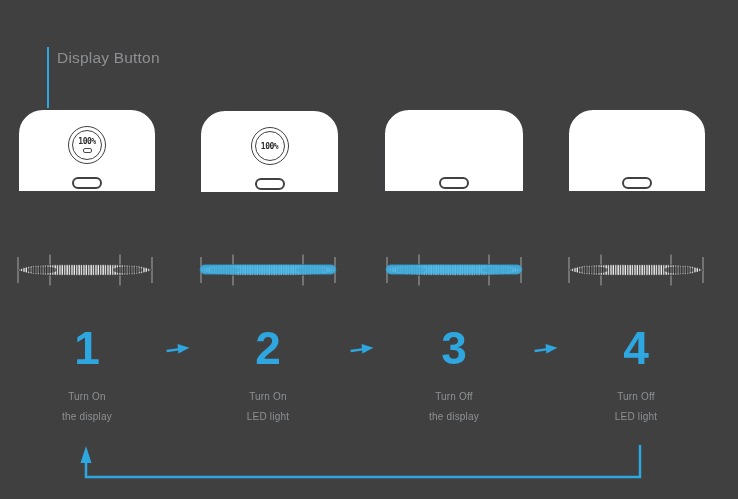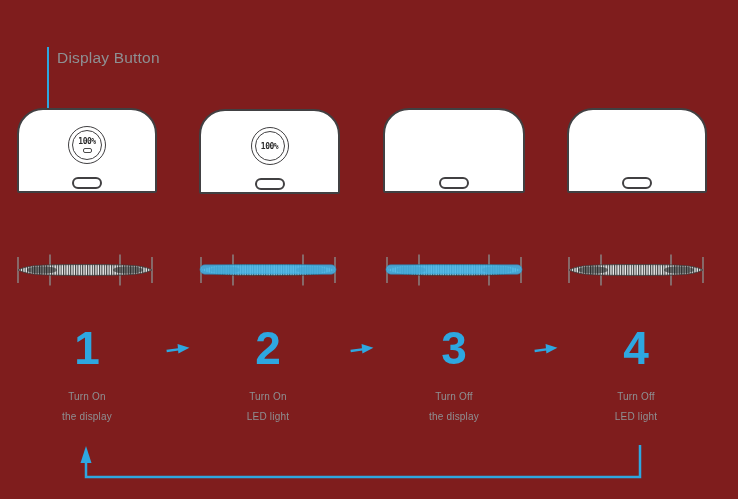--- a/index.html
+++ b/index.html
@@ -4,21 +4,21 @@
 <style>
   :root{
     --accent:#2EA7E0;
     --led_on:#45B5E8;
     --outline:#414042;
     --gray_text:#8E9093;
     --tick:#8A8A8A;
   }
   html,body{margin:0;padding:0;background:#fff;}
   .canvas{
-    position:relative;width:738px;height:499px;background:#7f1d1d;overflow:hidden;
+    position:relative;width:738px;height:499px;background:#404040;overflow:hidden;
     font-family:"Liberation Sans",sans-serif;
   }
   
   .callout-label{
     position:absolute;left:57px;top:49px;font-size:15.5px;color:var(--gray_text);
     letter-spacing:.2px;
   }
   .callout-line-v{position:absolute;left:47px;top:47px;width:2px;height:134px;background:var(--accent);}
   .callout-line-h{position:absolute;left:47px;top:179px;width:17px;height:2px;background:var(--accent);}
   

